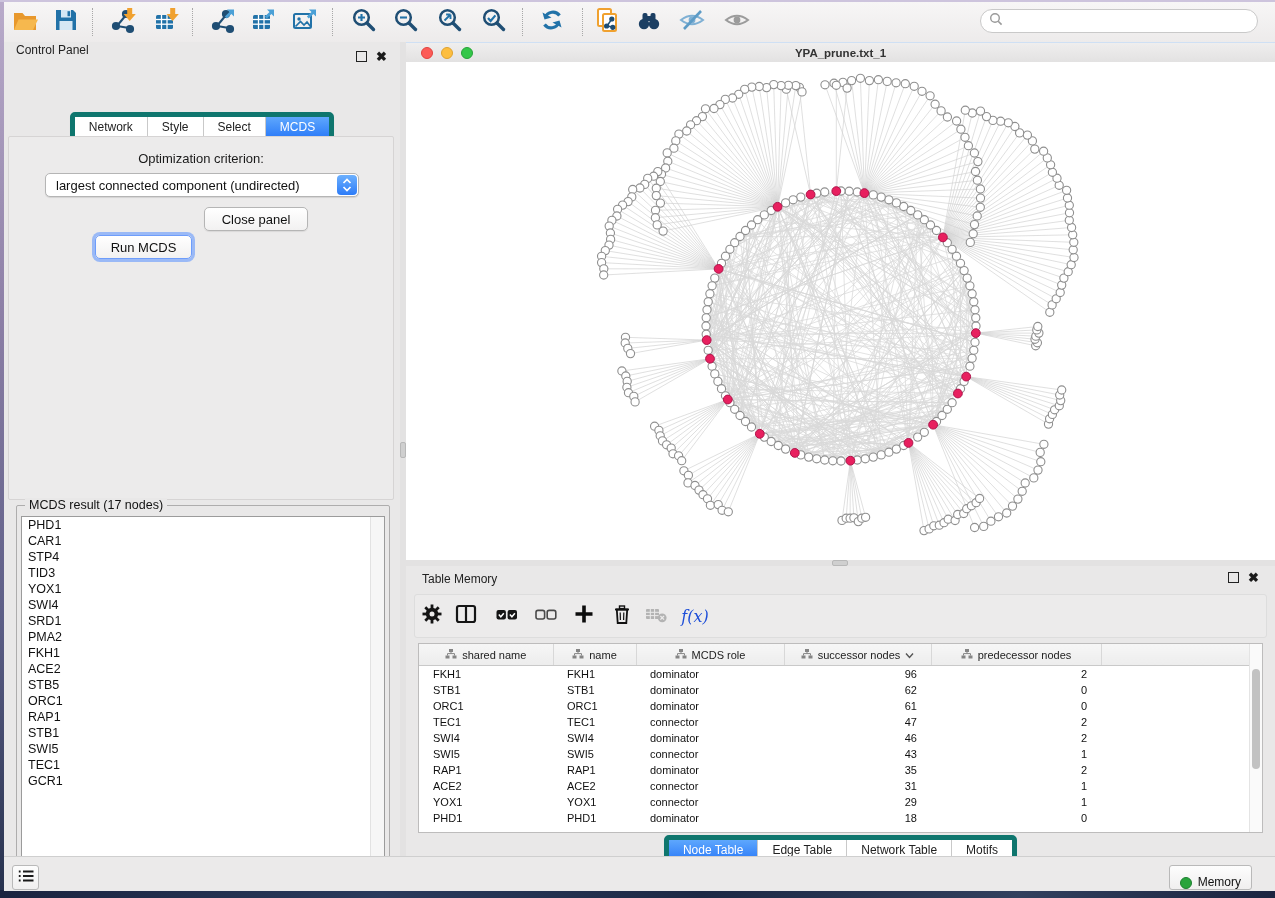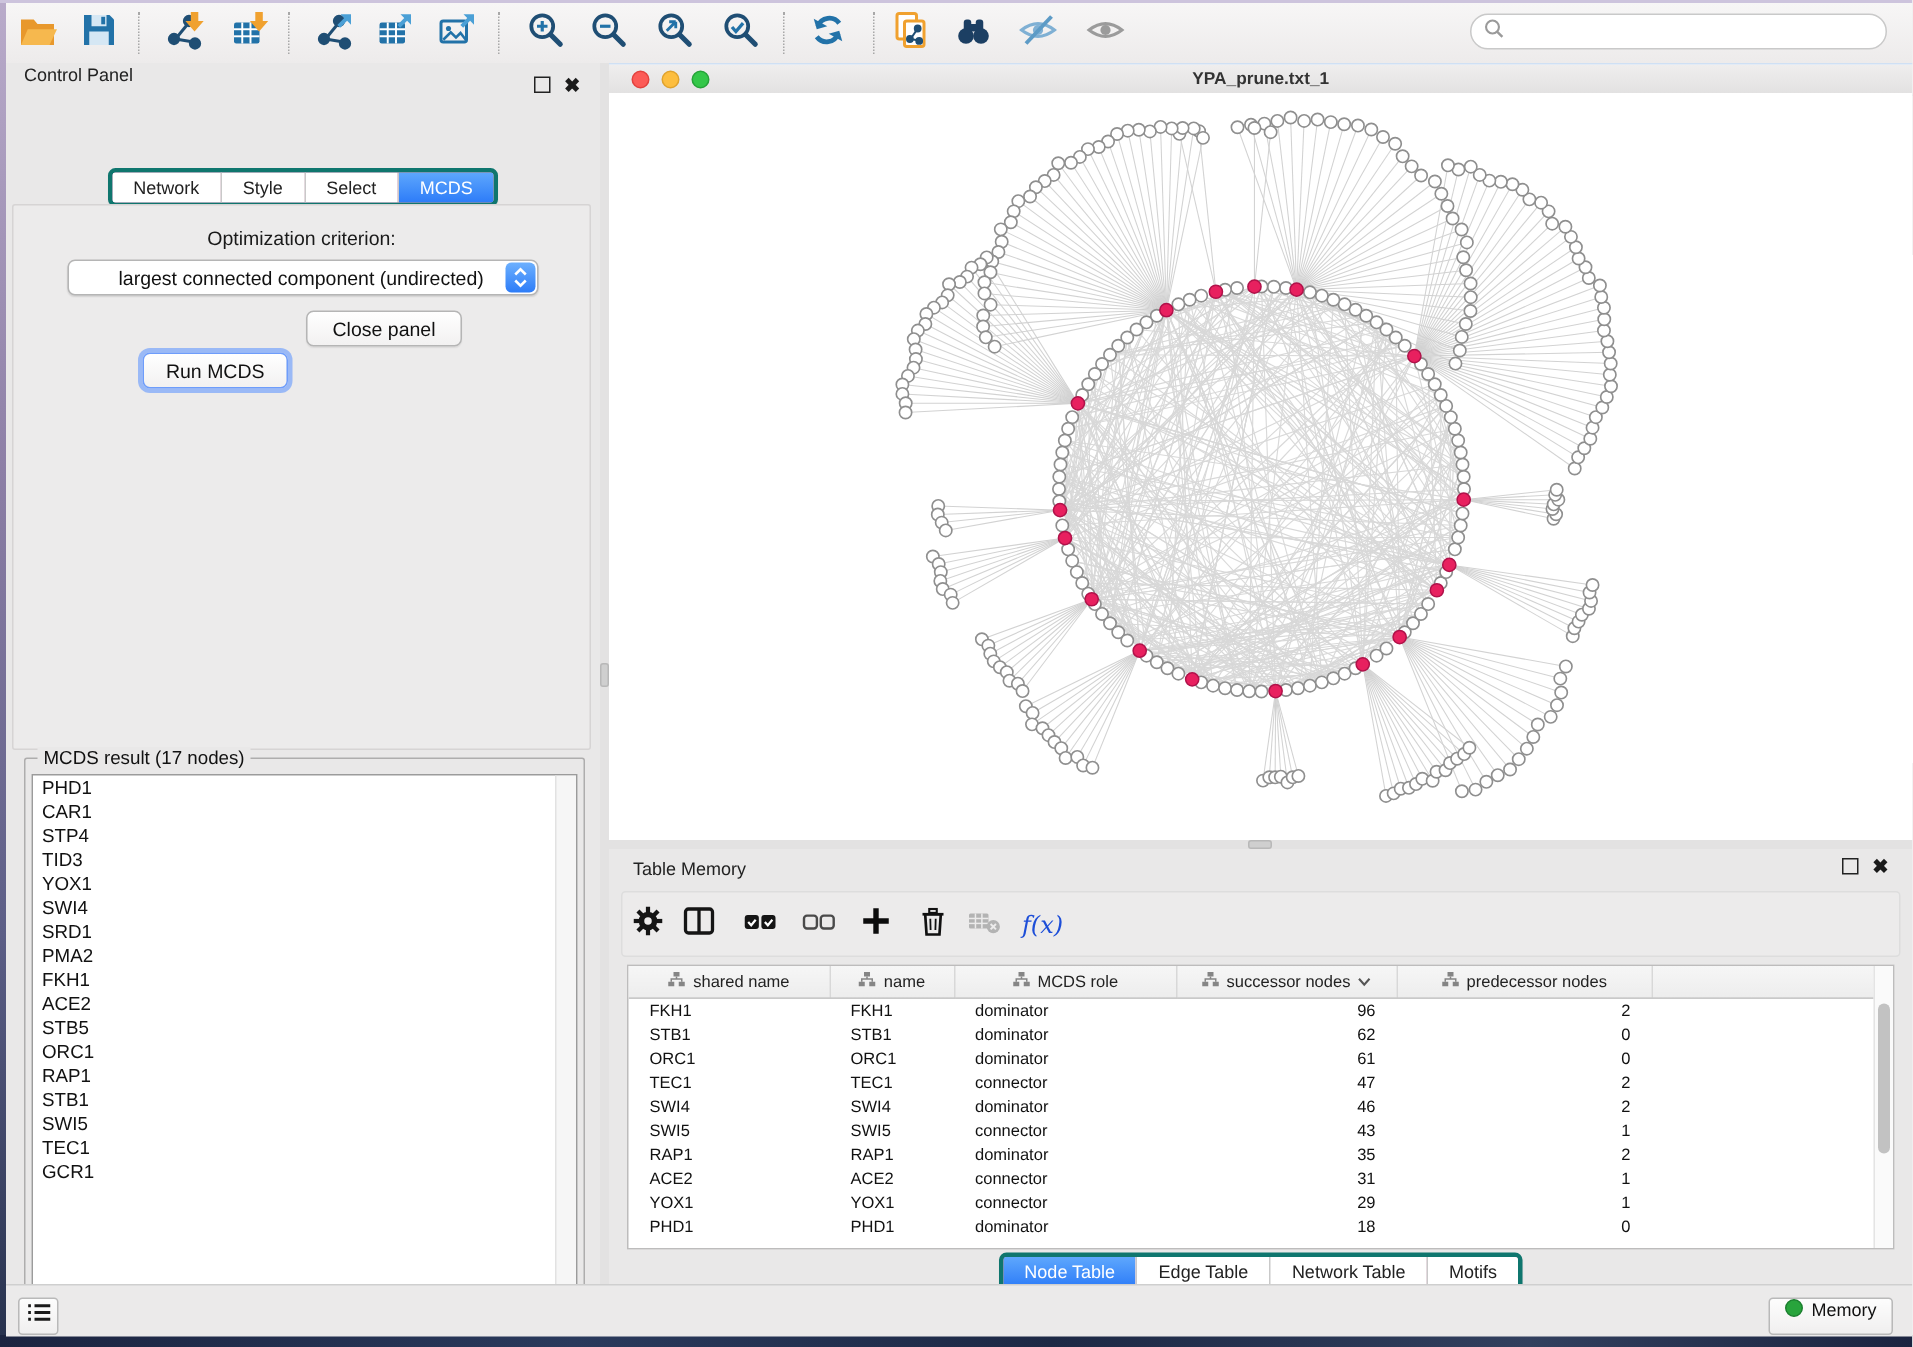--- a/index.html
+++ b/index.html
@@ -21,21 +21,21 @@
   .searchbox{position:absolute;right:17px;top:7px;width:278px;height:24px;background:#fff;border:1px solid #c9c9c9;border-radius:13px;display:flex;align-items:center;padding-left:8px;box-sizing:border-box;}
   .searchbox input{border:none;outline:none;flex:1;font-size:12px;background:transparent;margin-left:5px;font-family:"Liberation Sans",sans-serif;}
 
   
   .cpanel{left:0;top:40px;width:396px;height:814px;background:#e9e8e8;}
   .panel-title{font-size:12px;color:#222;}
   .winbtns{position:absolute;display:flex;gap:9px;align-items:center;}
   .float-glyph{width:9px;height:9px;border:1.5px solid #222;display:inline-block;}
   .close-glyph{font-size:13px;font-weight:bold;color:#1a1a1a;line-height:9px;}
 
-  .seg{display:flex;border:3px solid #0f766e;border-radius:5px;overflow:hidden;background:#f9a8d4;box-shadow:0 1px 1px rgba(0,0,0,.08);}
+  .seg{display:flex;border:5px solid #0f766e;border-radius:5px;overflow:hidden;background:#0f172a;box-shadow:0 1px 1px rgba(0,0,0,.08);}
   .seg .segbtn{font-size:12px;color:#222;padding:3px 14px;border-left:1px solid #c9c9c9;background:#fff;white-space:nowrap;}
   .seg .segbtn:first-child{border-left:none;}
   .seg .segbtn.active{background:linear-gradient(#5ea7fd,#2d7cf8);color:#fff;}
 
   .cp-inner{left:4px;top:94px;width:386px;height:364px;background:#ecebeb;border:1px solid #d6d4d4;border-radius:2px;box-sizing:border-box;}
   .opt-label{font-size:13px;color:#1a1a1a;text-align:center;}
   .combo{position:absolute;background:#fff;border:1px solid #b5b5b5;border-radius:5px;display:flex;align-items:center;box-sizing:border-box;box-shadow:0 1px 1px rgba(0,0,0,.1);}
   .combo .cval{flex:1;font-size:13px;color:#111;padding-left:10px;white-space:nowrap;overflow:hidden;}
   .combo .stepper{width:20px;height:20px;margin-right:1px;border-radius:4px;background:linear-gradient(#6cb0fe,#2d7cf8);display:flex;flex-direction:column;align-items:center;justify-content:center;gap:1px;}
   .combo .stepper svg{display:block;}
@@ -74,21 +74,21 @@
   table.grid td{height:16px;font-size:11px;color:#111;padding:0 0 0 14px;white-space:nowrap;overflow:hidden;}
   table.grid td.num{text-align:right;padding:0 14px 0 0;}
   .tscroll{position:absolute;top:0;right:0;width:12px;height:100%;background:#fafafa;border-left:1px solid #e4e4e4;}
   .tscroll .thumb{position:absolute;left:2px;width:8px;border-radius:4px;background:#c2c2c2;}
 
   .ttabs{position:absolute;left:0;right:0;top:269px;display:flex;justify-content:center;}
 
   
   .statusbar{left:0;top:854px;width:1271px;height:34px;background:#ebeaea;border-top:1px solid #cfcfcf;}
   .sq-btn{position:absolute;width:27px;height:25px;background:linear-gradient(#fdfdfd,#f0efef);border:1px solid #b9b9b9;border-radius:3px;display:flex;align-items:center;justify-content:center;box-sizing:border-box;}
-  .mem-btn{position:absolute;right:13px;top:8px;height:25px;background:linear-gradient(#fdfdfd,#f0efef);border:1px solid #b9b9b9;border-radius:3px;display:flex;align-items:flex-start;gap:6px;padding:0 10px;box-sizing:border-box;font-size:12px;color:#111;}
+  .mem-btn{position:absolute;right:23px;top:8px;height:25px;background:linear-gradient(#fdfdfd,#f0efef);border:1px solid #b9b9b9;border-radius:3px;display:flex;align-items:flex-end;gap:6px;padding:0 10px;box-sizing:border-box;font-size:12px;color:#111;}
   .mem-dot{width:10px;height:10px;border-radius:50%;background:#28a43c;border:1px solid #1d8030;}
 </style>
 </head>
 <body>
 
 <div id="root">
   <div class="abs wp-top"></div>
   <div class="abs wp-left"></div>
   <div class="abs wp-bottom"></div>
 
@@ -270,21 +270,21 @@
         <div class="seg" id="cp-tabs">
             <div class="segbtn">Network</div>
             <div class="segbtn">Style</div>
             <div class="segbtn">Select</div>
             <div class="segbtn active">MCDS</div>
           </div>
       </div>
 
       <div class="abs cp-inner">
         <div class="abs opt-label" style="left:0;top:14px;width:100%;">Optimization criterion:</div>
-        <div class="combo" style="left:36px;top:36px;width:314px;height:24px;padding-left:23px;">
+        <div class="combo" style="left:36px;top:36px;width:314px;height:24px;">
           <span class="cval">largest connected component (undirected)</span>
           <span class="stepper">
             <svg width="10" height="14" viewBox="0 0 10 14">
                 <path d="M1.5 5 L5 1.5 L8.5 5" fill="none" stroke="#fff" stroke-width="1.7"></path>
                 <path d="M1.5 9 L5 12.5 L8.5 9" fill="none" stroke="#fff" stroke-width="1.7"></path>
               </svg>
           </span>
         </div>
         <div class="pushbtn focused" style="left:86px;top:70px;width:97px;height:24px;margin-top:28px;">Run MCDS</div>
         <div class="pushbtn" style="left:195px;top:70px;width:104px;height:24px;">Close panel</div>

